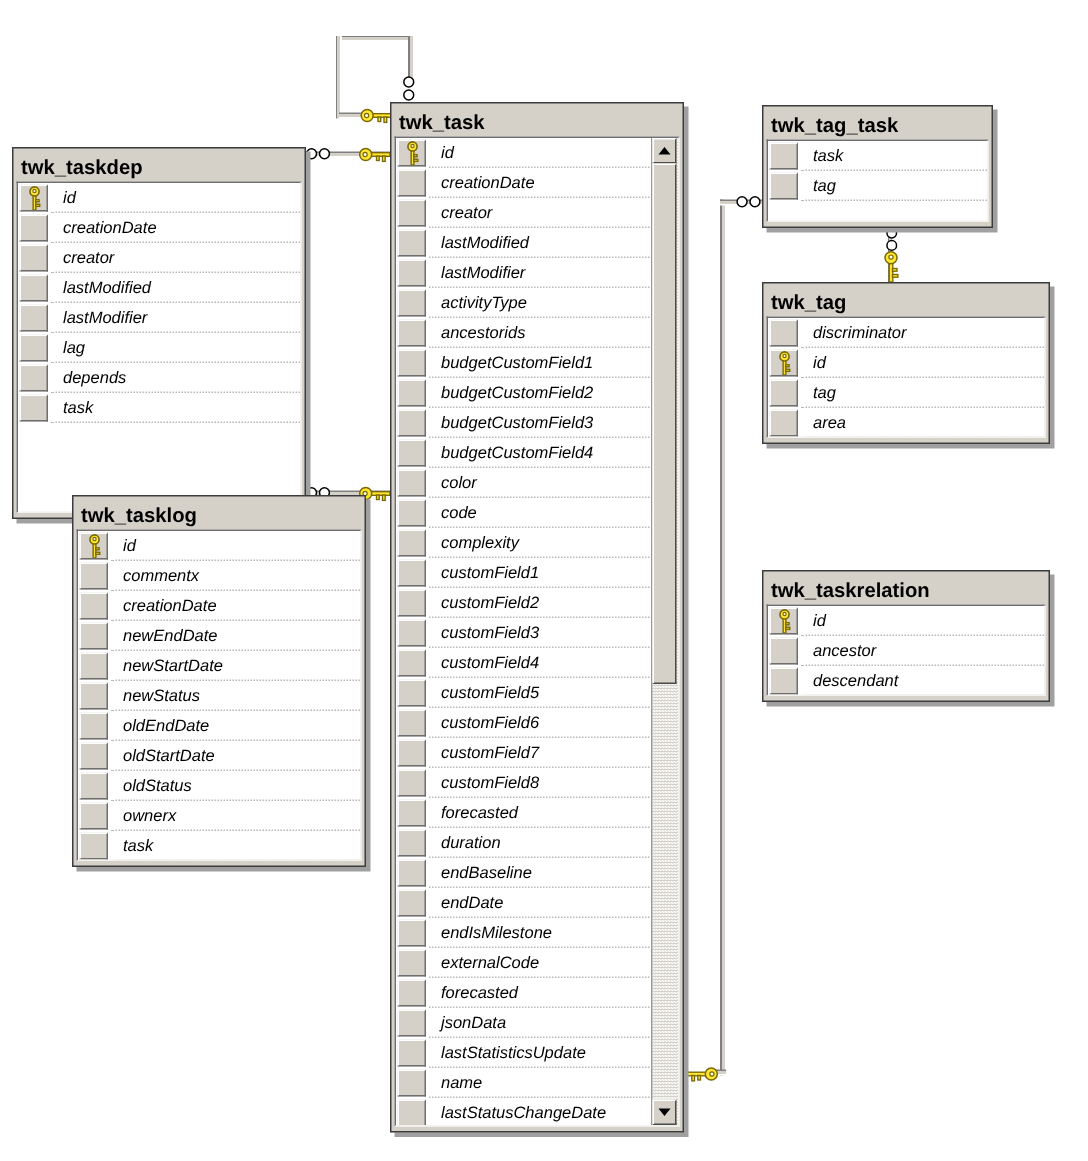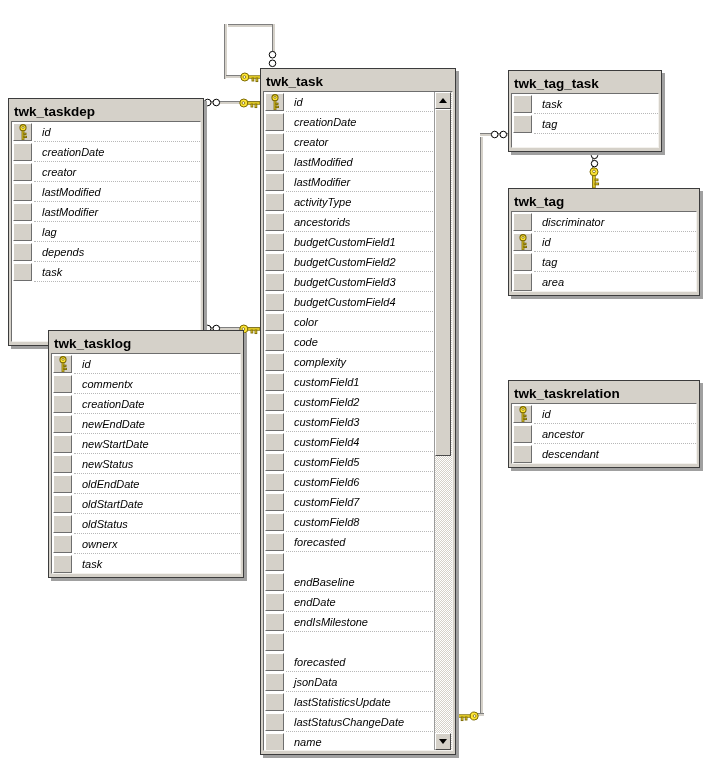--- a/index.html
+++ b/index.html
@@ -376,55 +376,57 @@
           <div class="trow">
             <div class="sel"></div>
             <div class="cname">customField8</div>
           </div>
           <div class="trow">
             <div class="sel"></div>
             <div class="cname">forecasted</div>
           </div>
           <div class="trow">
             <div class="sel"></div>
+            <div class="cname">duration</div>
           </div>
           <div class="trow">
             <div class="sel"></div>
             <div class="cname">endBaseline</div>
           </div>
           <div class="trow">
             <div class="sel"></div>
             <div class="cname">endDate</div>
           </div>
           <div class="trow">
             <div class="sel"></div>
             <div class="cname">endIsMilestone</div>
           </div>
           <div class="trow">
             <div class="sel"></div>
+            <div class="cname">externalCode</div>
           </div>
           <div class="trow">
             <div class="sel"></div>
             <div class="cname">forecasted</div>
           </div>
           <div class="trow">
             <div class="sel"></div>
             <div class="cname">jsonData</div>
           </div>
           <div class="trow">
             <div class="sel"></div>
             <div class="cname">lastStatisticsUpdate</div>
           </div>
           <div class="trow">
             <div class="sel"></div>
+            <div class="cname">name</div>
+          </div>
+          <div class="trow">
+            <div class="sel"></div>
             <div class="cname">lastStatusChangeDate</div>
-          </div>
-          <div class="trow">
-            <div class="sel"></div>
-            <div class="cname">name</div>
           </div>
         </div>
       <div class="sbar">
         <div class="sbtn up">
             <span class="tri-up"></span>
           </div>
         <div class="sthumb" style="top:17px;height:347px;"></div>
         <div class="sbtn down">
             <span class="tri-down"></span>
           </div>

